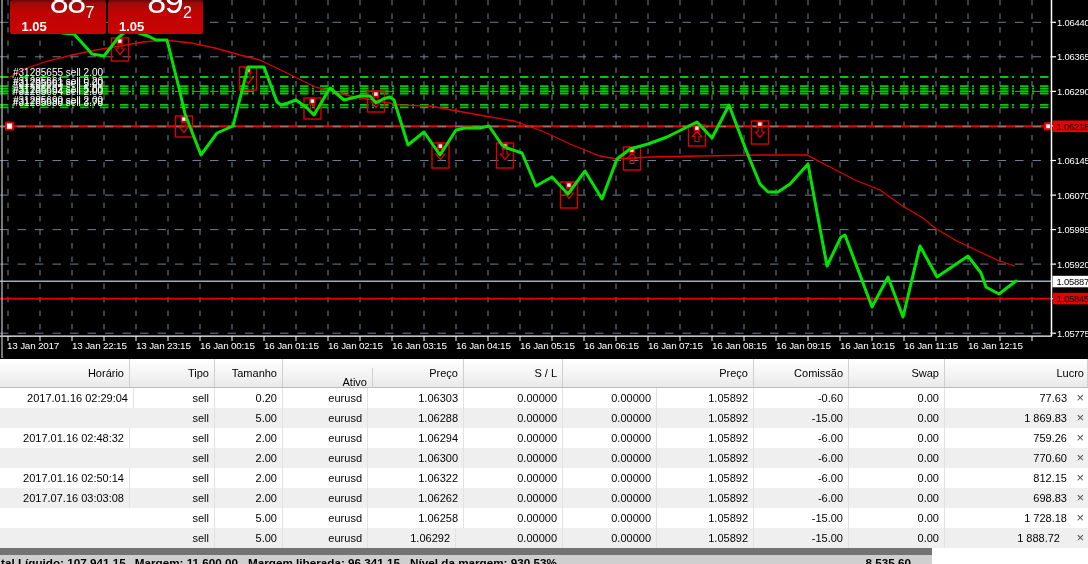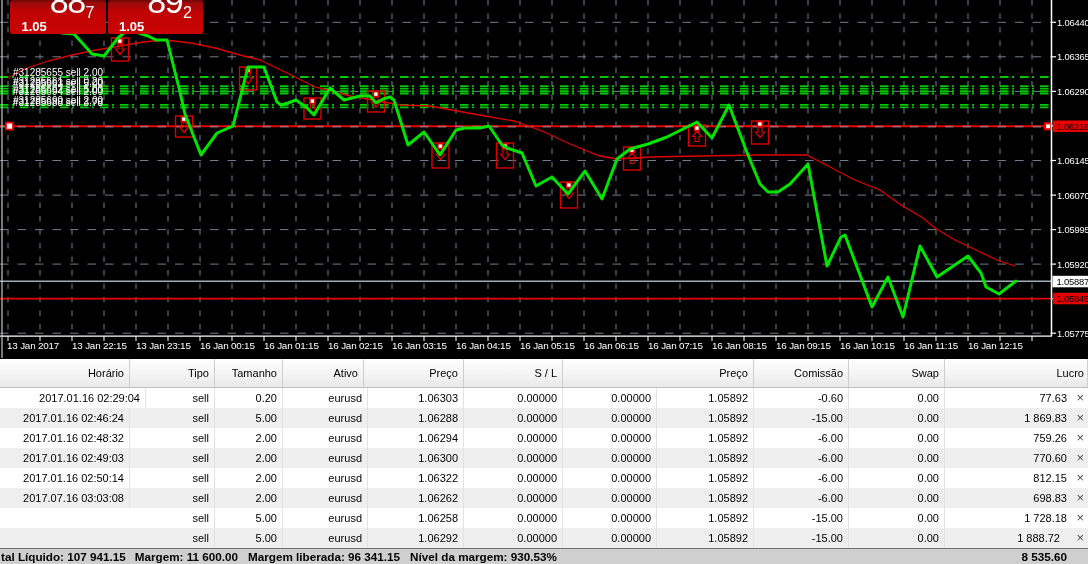--- a/index.html
+++ b/index.html
@@ -15,22 +15,22 @@
   .qbig{font-size:34px;line-height:30px;letter-spacing:-1.5px;margin-left:3px;padding-bottom:18px;}
   .qsup{font-size:16px;position:relative;top:-12px;margin-left:1px;}
   #thead{position:absolute;left:0;top:359px;width:1088px;height:29px;
          background:linear-gradient(180deg,#ffffff 0%,#f4f4f4 55%,#e9e9e9 100%);
          border-bottom:1px solid #bdbdbd;box-sizing:border-box;}
   .hc{position:absolute;top:0;height:28px;line-height:28px;font-size:11px;color:#000;
       text-align:right;padding-right:5px;box-sizing:border-box;border-right:1px solid #cfcfcf;}
   .row{position:absolute;left:0;width:1088px;height:20px;}
   .rc{position:absolute;top:0;height:20px;line-height:20px;font-size:11px;color:#000;
       text-align:right;padding-right:5px;box-sizing:border-box;border-right:1px solid #e2e2e2;}
-  #bbar{position:absolute;left:0;top:548px;width:1088px;height:16px;background:#cfcfcf;
-        border-top:1px solid #737373;box-sizing:border-box;font-size:11.7px;font-weight:bold;
+  #bbar{position:absolute;left:0;top:548px;width:932px;height:16px;background:#cfcfcf;
+        border-top:7px solid #737373;box-sizing:border-box;font-size:11.7px;font-weight:bold;
         color:#000;line-height:15px;white-space:pre;}
   .xmark{position:absolute;right:4px;top:0;color:#4a4a4a;font-size:13px;font-weight:normal;}
 </style>
 </head>
 <body>
 <div id="wrap">
   <div id="chart">
 <svg width="1088" height="359" viewBox="0 0 1088 359" style="position:absolute;left:0;top:0;">
 <rect x="0" y="0" width="1088" height="359" fill="#000"></rect>
 <line x1="0" y1="22.3" x2="1051" y2="22.3" stroke="#6e7e8e" stroke-width="1" stroke-dasharray="8.5 9"></line>
@@ -216,44 +216,43 @@
     <div class="olabel" style="left:13px;top:77.5px;">#31285663 sell 5.00</div>
     <div class="olabel" style="left:13px;top:83.5px;">#31285692 sell 5.00</div>
     <div class="olabel" style="left:13px;top:85.5px;">#31285694 sell 2.00</div>
     <div class="olabel" style="left:13px;top:94.5px;">#31285690 sell 2.00</div>
     <div class="olabel" style="left:13px;top:96.5px;">#31285688 sell 3.78</div>
   </div>
   <div id="thead">
       <div class="hc" style="left:0px;width:130px;">Horário</div>
       <div class="hc" style="left:130px;width:85px;">Tipo</div>
       <div class="hc" style="left:215px;width:68px;">Tamanho</div>
-      <div class="hc" style="left:279px;width:85px;">Ativo</div>
+      <div class="hc" style="left:288px;width:85px;margin-top:9px;">Ativo</div>
       <div class="hc" style="left:368px;width:96px;">Preço</div>
       <div class="hc" style="left:464px;width:99px;">S / L</div>
       <div class="hc" style="left:657px;width:97px;">Preço</div>
       <div class="hc" style="left:754px;width:95px;">Comissão</div>
       <div class="hc" style="left:849px;width:96px;">Swap</div>
       <div class="hc" style="left:945px;width:143px;padding-right:3px;">Lucro</div>
     </div>
   <div id="rows">
       <div class="row" style="top:388px;background:#ffffff;">
-        <div class="rc" style="left:16px;width:130px;">2017.01.16 02:29:04</div>
+        <div class="rc" style="left:4px;width:130px;">2017.01.16 02:29:04</div>
         <div class="rc" style="left:130px;width:85px;">sell</div>
         <div class="rc" style="left:215px;width:68px;">0.20</div>
         <div class="rc" style="left:283px;width:85px;">eurusd</div>
         <div class="rc" style="left:368px;width:96px;">1.06303</div>
         <div class="rc" style="left:464px;width:99px;">0.00000</div>
         <div class="rc" style="left:563px;width:94px;">0.00000</div>
         <div class="rc" style="left:657px;width:97px;">1.05892</div>
         <div class="rc" style="left:754px;width:95px;">-0.60</div>
         <div class="rc" style="left:849px;width:96px;">0.00</div>
         <div class="rc" style="left:945px;width:143px;padding-right:21px;border-right:none;">77.63<span class="xmark">×</span></div>
       </div>
       <div class="row" style="top:408px;background:#efefef;">
-        <div class="rc" style="left:0px;width:130px;">2017.01.16 02:46:24</div>
         <div class="rc" style="left:130px;width:85px;">sell</div>
         <div class="rc" style="left:215px;width:68px;">5.00</div>
         <div class="rc" style="left:283px;width:85px;">eurusd</div>
         <div class="rc" style="left:368px;width:96px;">1.06288</div>
         <div class="rc" style="left:464px;width:99px;">0.00000</div>
         <div class="rc" style="left:563px;width:94px;">0.00000</div>
         <div class="rc" style="left:657px;width:97px;">1.05892</div>
         <div class="rc" style="left:754px;width:95px;">-15.00</div>
         <div class="rc" style="left:849px;width:96px;">0.00</div>
         <div class="rc" style="left:945px;width:143px;padding-right:21px;border-right:none;">1 869.83<span class="xmark">×</span></div>
@@ -265,21 +264,20 @@
         <div class="rc" style="left:283px;width:85px;">eurusd</div>
         <div class="rc" style="left:368px;width:96px;">1.06294</div>
         <div class="rc" style="left:464px;width:99px;">0.00000</div>
         <div class="rc" style="left:563px;width:94px;">0.00000</div>
         <div class="rc" style="left:657px;width:97px;">1.05892</div>
         <div class="rc" style="left:754px;width:95px;">-6.00</div>
         <div class="rc" style="left:849px;width:96px;">0.00</div>
         <div class="rc" style="left:945px;width:143px;padding-right:21px;border-right:none;">759.26<span class="xmark">×</span></div>
       </div>
       <div class="row" style="top:448px;background:#efefef;">
-        <div class="rc" style="left:0px;width:130px;">2017.01.16 02:49:03</div>
         <div class="rc" style="left:130px;width:85px;">sell</div>
         <div class="rc" style="left:215px;width:68px;">2.00</div>
         <div class="rc" style="left:283px;width:85px;">eurusd</div>
         <div class="rc" style="left:368px;width:96px;">1.06300</div>
         <div class="rc" style="left:464px;width:99px;">0.00000</div>
         <div class="rc" style="left:563px;width:94px;">0.00000</div>
         <div class="rc" style="left:657px;width:97px;">1.05892</div>
         <div class="rc" style="left:754px;width:95px;">-6.00</div>
         <div class="rc" style="left:849px;width:96px;">0.00</div>
         <div class="rc" style="left:945px;width:143px;padding-right:21px;border-right:none;">770.60<span class="xmark">×</span></div>
@@ -319,21 +317,21 @@
         <div class="rc" style="left:563px;width:94px;">0.00000</div>
         <div class="rc" style="left:657px;width:97px;">1.05892</div>
         <div class="rc" style="left:754px;width:95px;">-15.00</div>
         <div class="rc" style="left:849px;width:96px;">0.00</div>
         <div class="rc" style="left:945px;width:143px;padding-right:21px;border-right:none;">1 728.18<span class="xmark">×</span></div>
       </div>
       <div class="row" style="top:528px;background:#efefef;">
         <div class="rc" style="left:130px;width:85px;">sell</div>
         <div class="rc" style="left:215px;width:68px;">5.00</div>
         <div class="rc" style="left:283px;width:85px;">eurusd</div>
-        <div class="rc" style="left:368px;width:96px;">1.06292</div>
+        <div class="rc" style="left:360px;width:96px;">1.06292</div>
         <div class="rc" style="left:464px;width:99px;">0.00000</div>
         <div class="rc" style="left:563px;width:94px;">0.00000</div>
         <div class="rc" style="left:657px;width:97px;">1.05892</div>
         <div class="rc" style="left:754px;width:95px;">-15.00</div>
         <div class="rc" style="left:849px;width:96px;">0.00</div>
         <div class="rc" style="left:945px;width:143px;padding-right:28px;border-right:none;">1 888.72<span class="xmark">×</span></div>
       </div>
     </div>
   <div id="bbar"><span style="margin-left:1px;">tal Líquido: 107 941.15</span><span style="margin-left:9px;">Margem: 11 600.00</span><span style="margin-left:10px;">Margem liberada: 96 341.15</span><span style="margin-left:10px;">Nível da margem: 930.53%</span><span style="position:absolute;right:21px;">8 535.60</span></div>
 </div>

